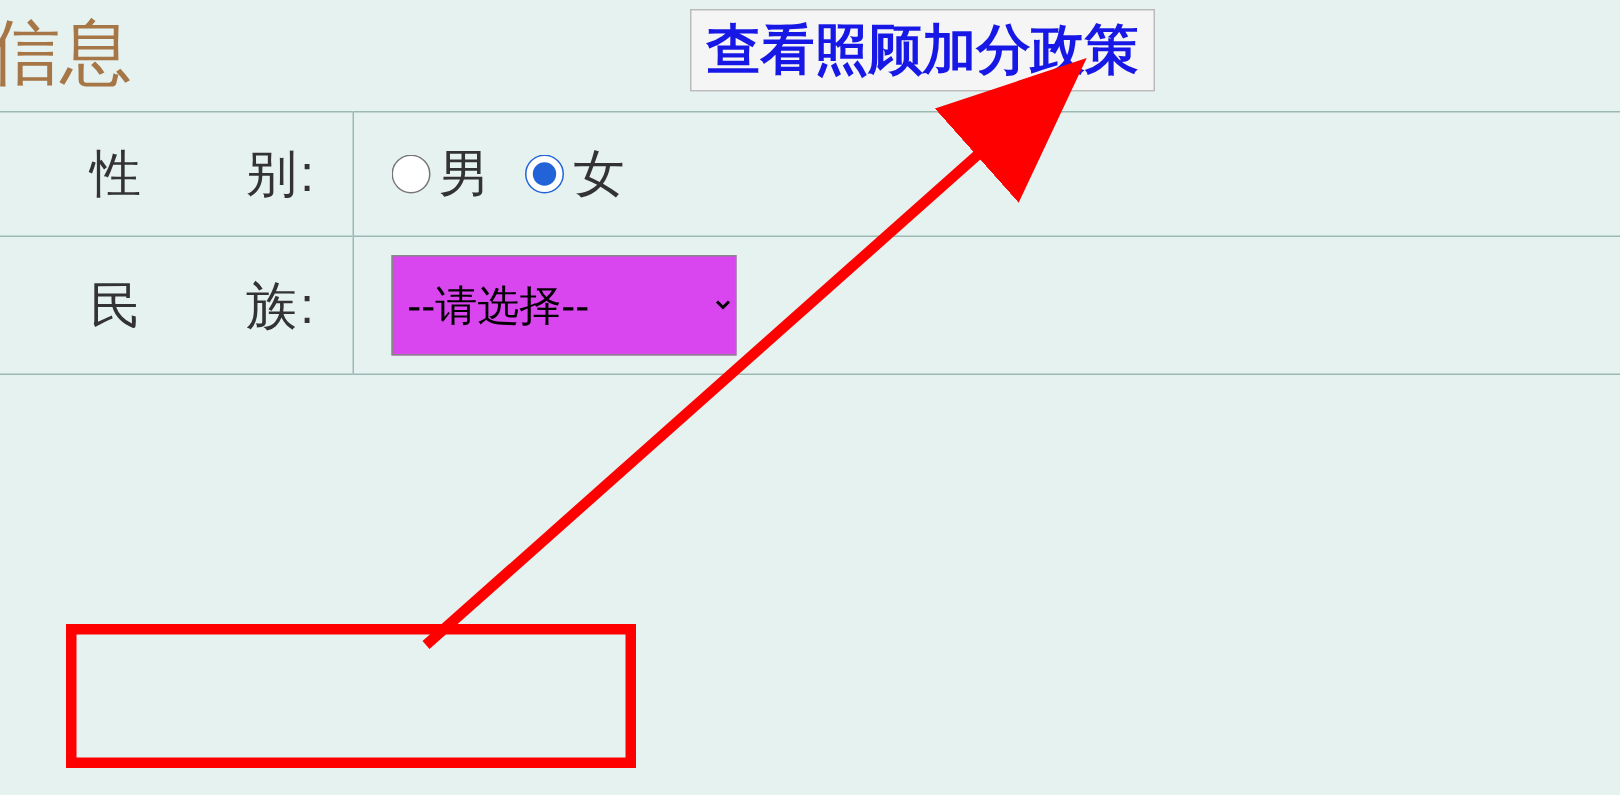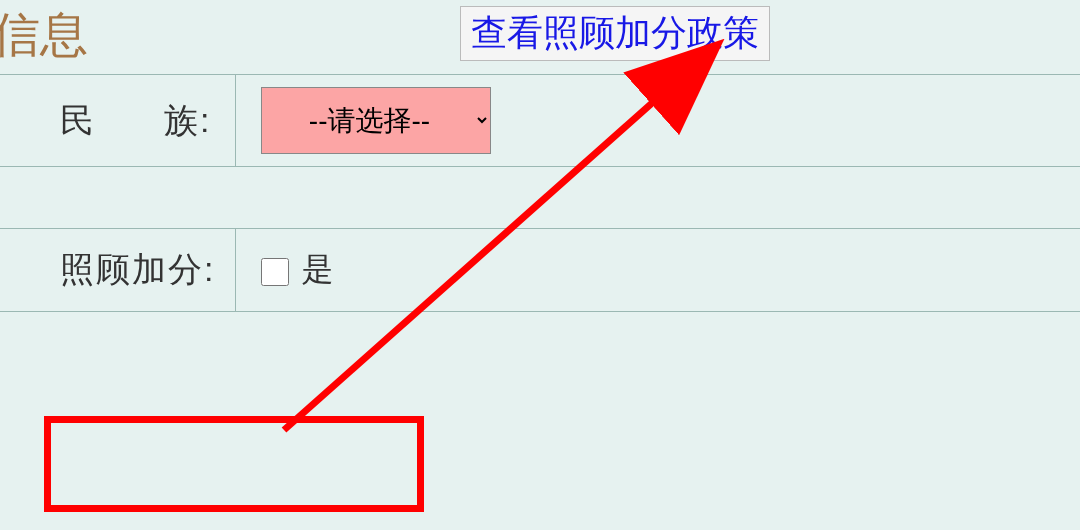--- a/index.html
+++ b/index.html
@@ -24,21 +24,21 @@
       position: absolute;
       top: 6px;
       left: 460px;
       background: #f5f5f5;
       border: 1px solid #bbb;
       padding: 2px 10px;
     }
     .policy-link {
       color: #1818e6;
       font-size: 36px;
-      font-weight: normal;
+      font-weight: bold;
       text-decoration: none;
     }
     .form-table {
       position: absolute;
       top: 74px;
       left: 0;
       width: 100%;
       border-collapse: collapse;
     }
     .form-row {
@@ -71,23 +71,22 @@
     .radio-input {
       width: 26px;
       height: 26px;
       accent-color: #2264d8;
       margin-right: 6px;
     }
     .select-input {
       font-size: 28px;
       padding: 16px 6px;
       width: 230px;
-      background: #fca5a5;
+      background: #d946ef;
       border: 1px solid #888;
-      text-align: center;
     }
     .checkbox-input {
       width: 28px;
       height: 28px;
       margin-right: 4px;
       vertical-align: middle;
     }
     .spacer-row td {
       border: none;
       height: 62px;
@@ -115,42 +114,48 @@
 <body>
 
 <div class="section-title">信息</div>
 
 <div class="policy-link-box">
   <a class="policy-link">查看照顾加分政策</a>
 </div>
 
 <table class="form-table">
   <tbody>
+      <tr class="form-row">
+    <td class="label-cell spaced">
+      <span>性</span><span class="space"></span><span>别:</span>
+    </td>
+    <td class="value-cell">
+      <label class="radio-wrap">
+        <input type="radio" name="gender" class="radio-input" style="">
+        <span>男</span>
+      </label>
+      <label class="radio-wrap">
+        <input type="radio" name="gender" class="radio-input" checked="" style="">
+        <span>女</span>
+      </label>
+    </td>
+  </tr>
   <tr class="form-row">
     <td class="label-cell spaced">
       <span>民</span><span class="space"></span><span>族:</span>
     </td>
     <td class="value-cell">
       <select class="select-input">
         <option>--请选择--</option>
       </select>
     </td>
   </tr>
   <tr class="spacer-row">
         <td colspan="2"></td>
       </tr>
-  <tr class="form-row">
-    <td class="label-cell">照顾加分:</td>
-    <td class="value-cell">
-      <label>
-        <input type="checkbox" class="checkbox-input" style="">
-        <span>是</span>
-      </label>
-    </td>
-  </tr>
 </tbody>
   </table>
 
 <div class="highlight-box"></div>
 
 <svg class="arrow-svg" viewBox="0 0 480 400">
   <defs>
     <marker id="arrowhead" markerWidth="14" markerHeight="12" refX="12" refY="6" orient="auto">
       <polygon points="0 0, 14 6, 0 12" fill="#ff0000"></polygon>
     </marker>

